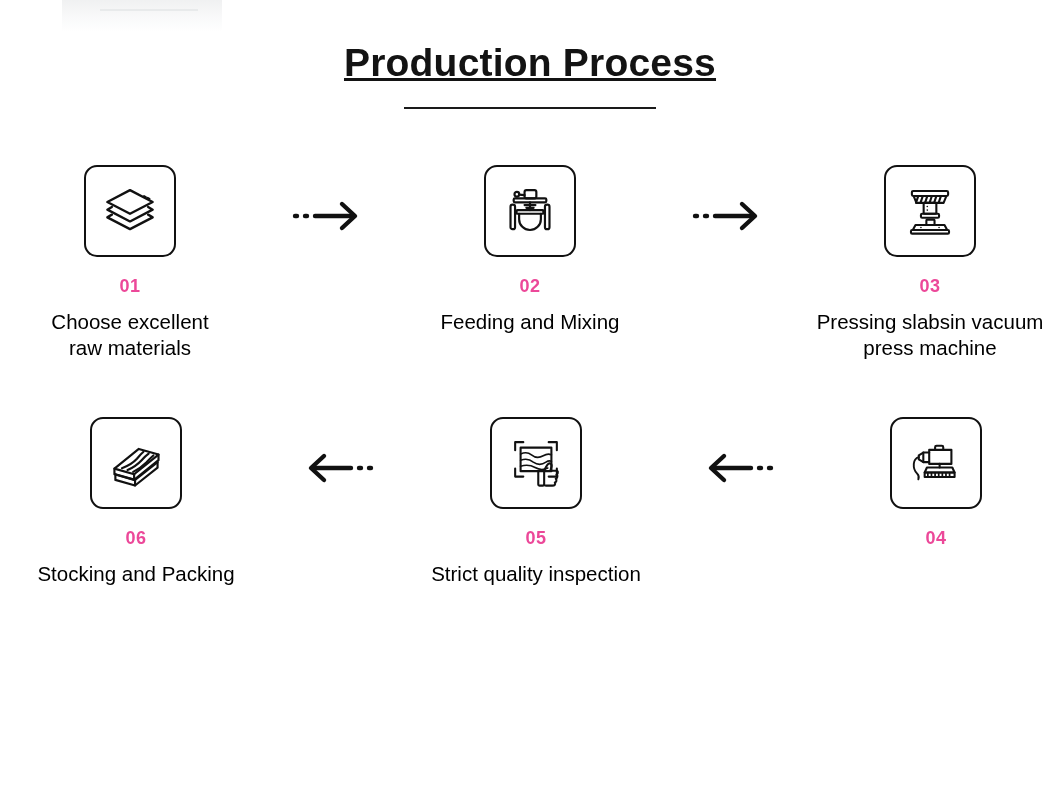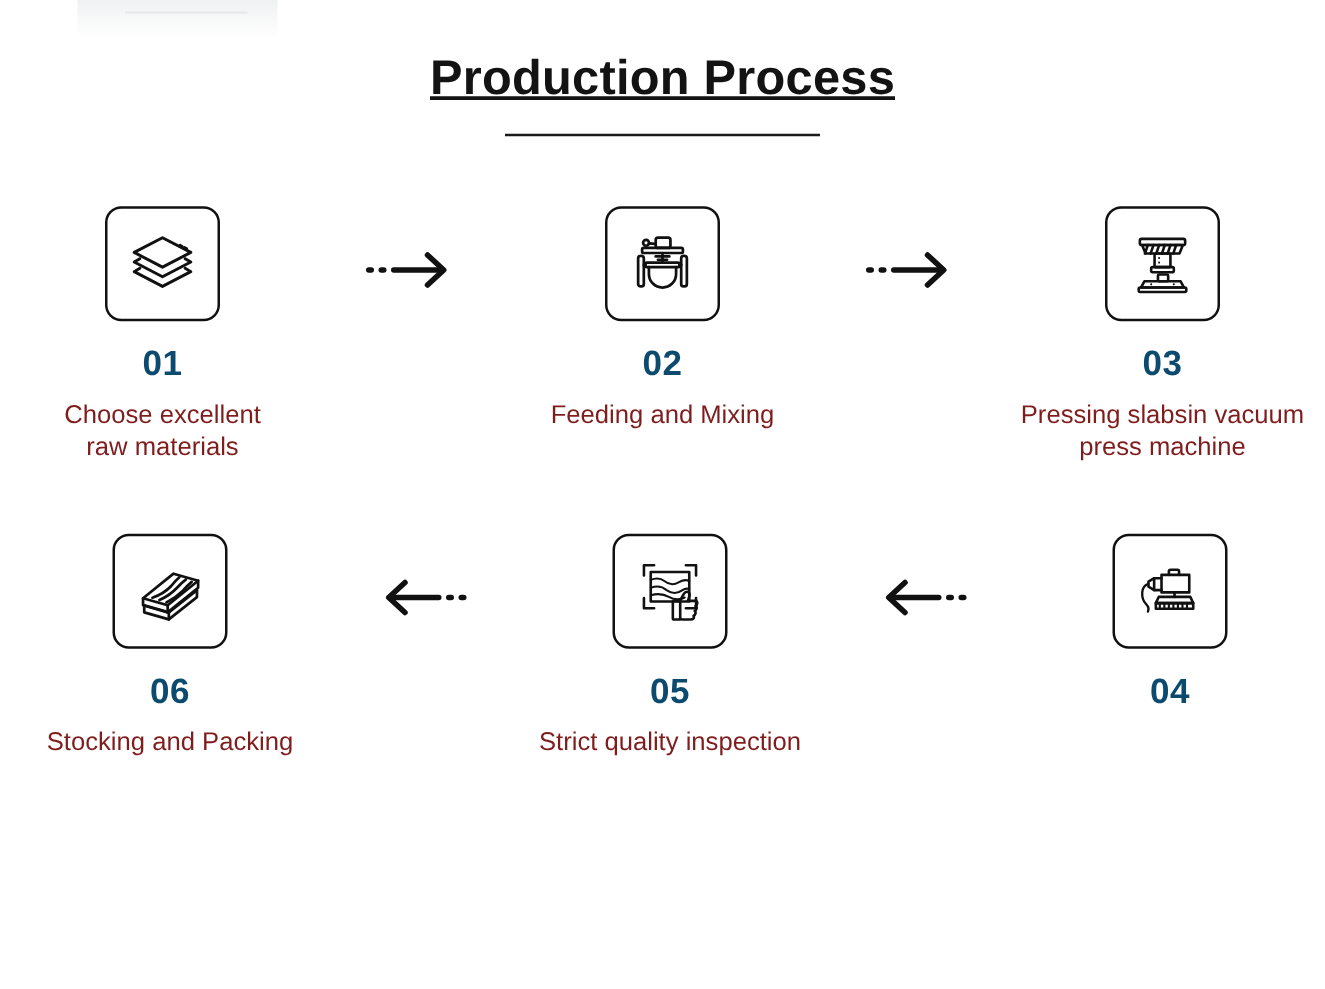--- a/index.html
+++ b/index.html
@@ -91,31 +91,31 @@
     align-items: center;
     justify-content: center;
     box-sizing: border-box;
     background: #ffffff;
   }
   .icon-box svg {
     display: block;
   }
 
   .step-number {
-    font-size: 28px;
+    font-size: 18px;
     font-weight: bold;
-    color: #0c4a6e;
+    color: #ec4899;
     margin-top: 20px;
     line-height: 1;
     letter-spacing: 0.5px;
   }
   .step-label {
     font-size: 20.5px;
     font-weight: normal;
-    color: #7f1d1d;
+    color: #000000;
     margin-top: 14px;
     line-height: 1.28;
     text-align: center;
     max-width: 285px;
     white-space: pre-line;
   }
 
   
   .connector {
     width: 110px;

